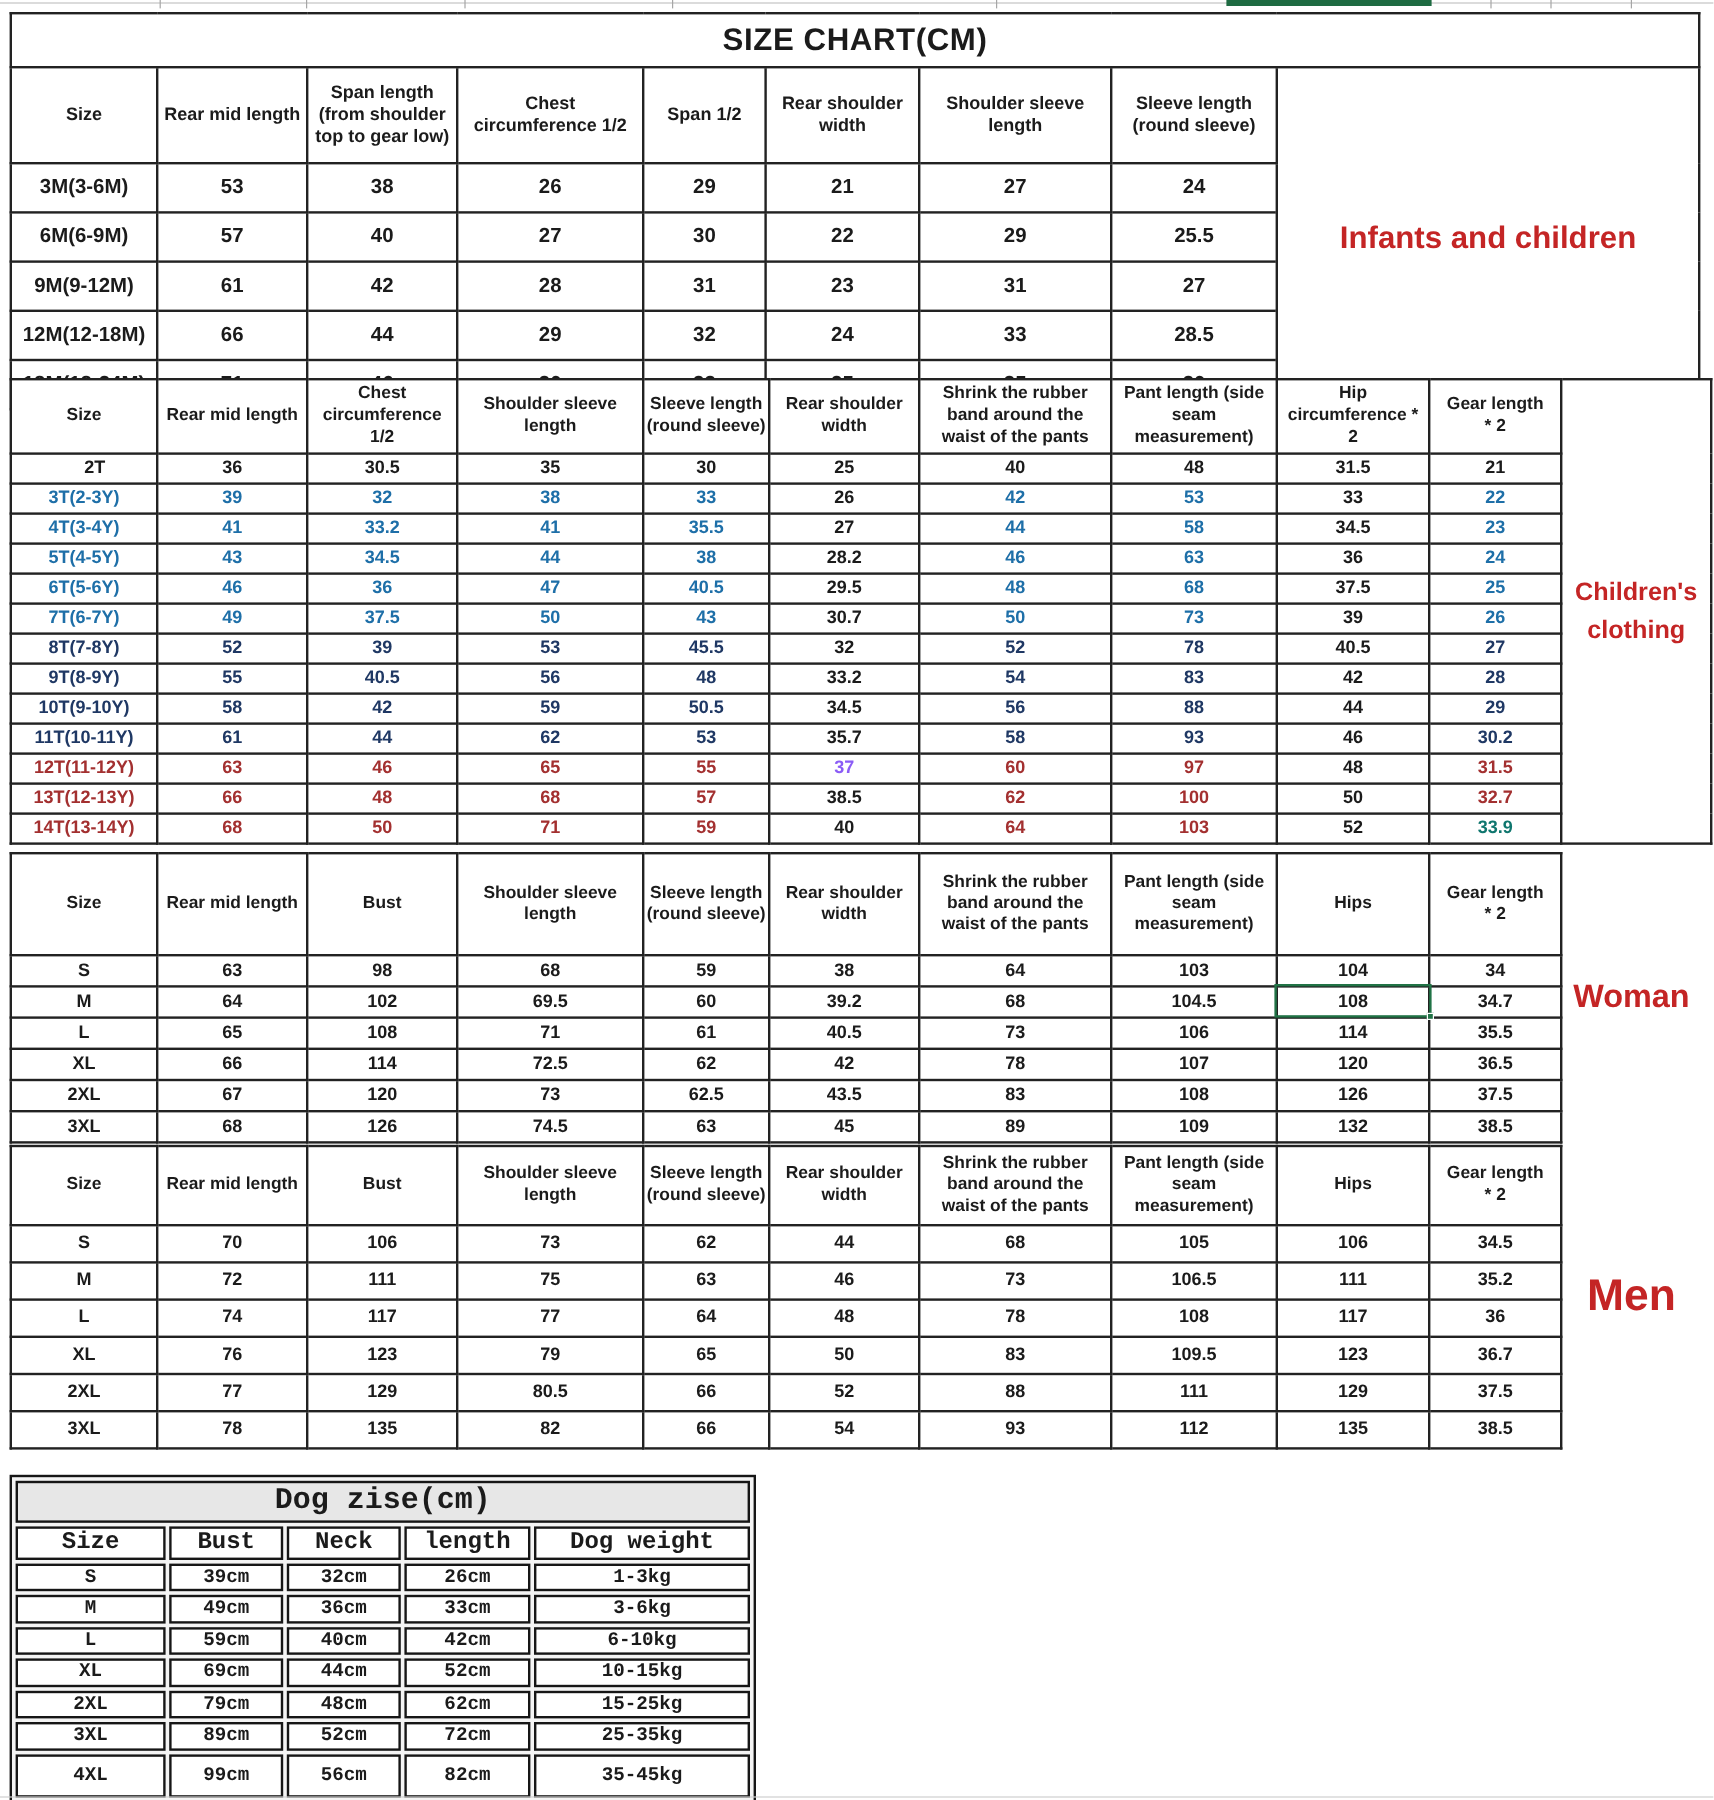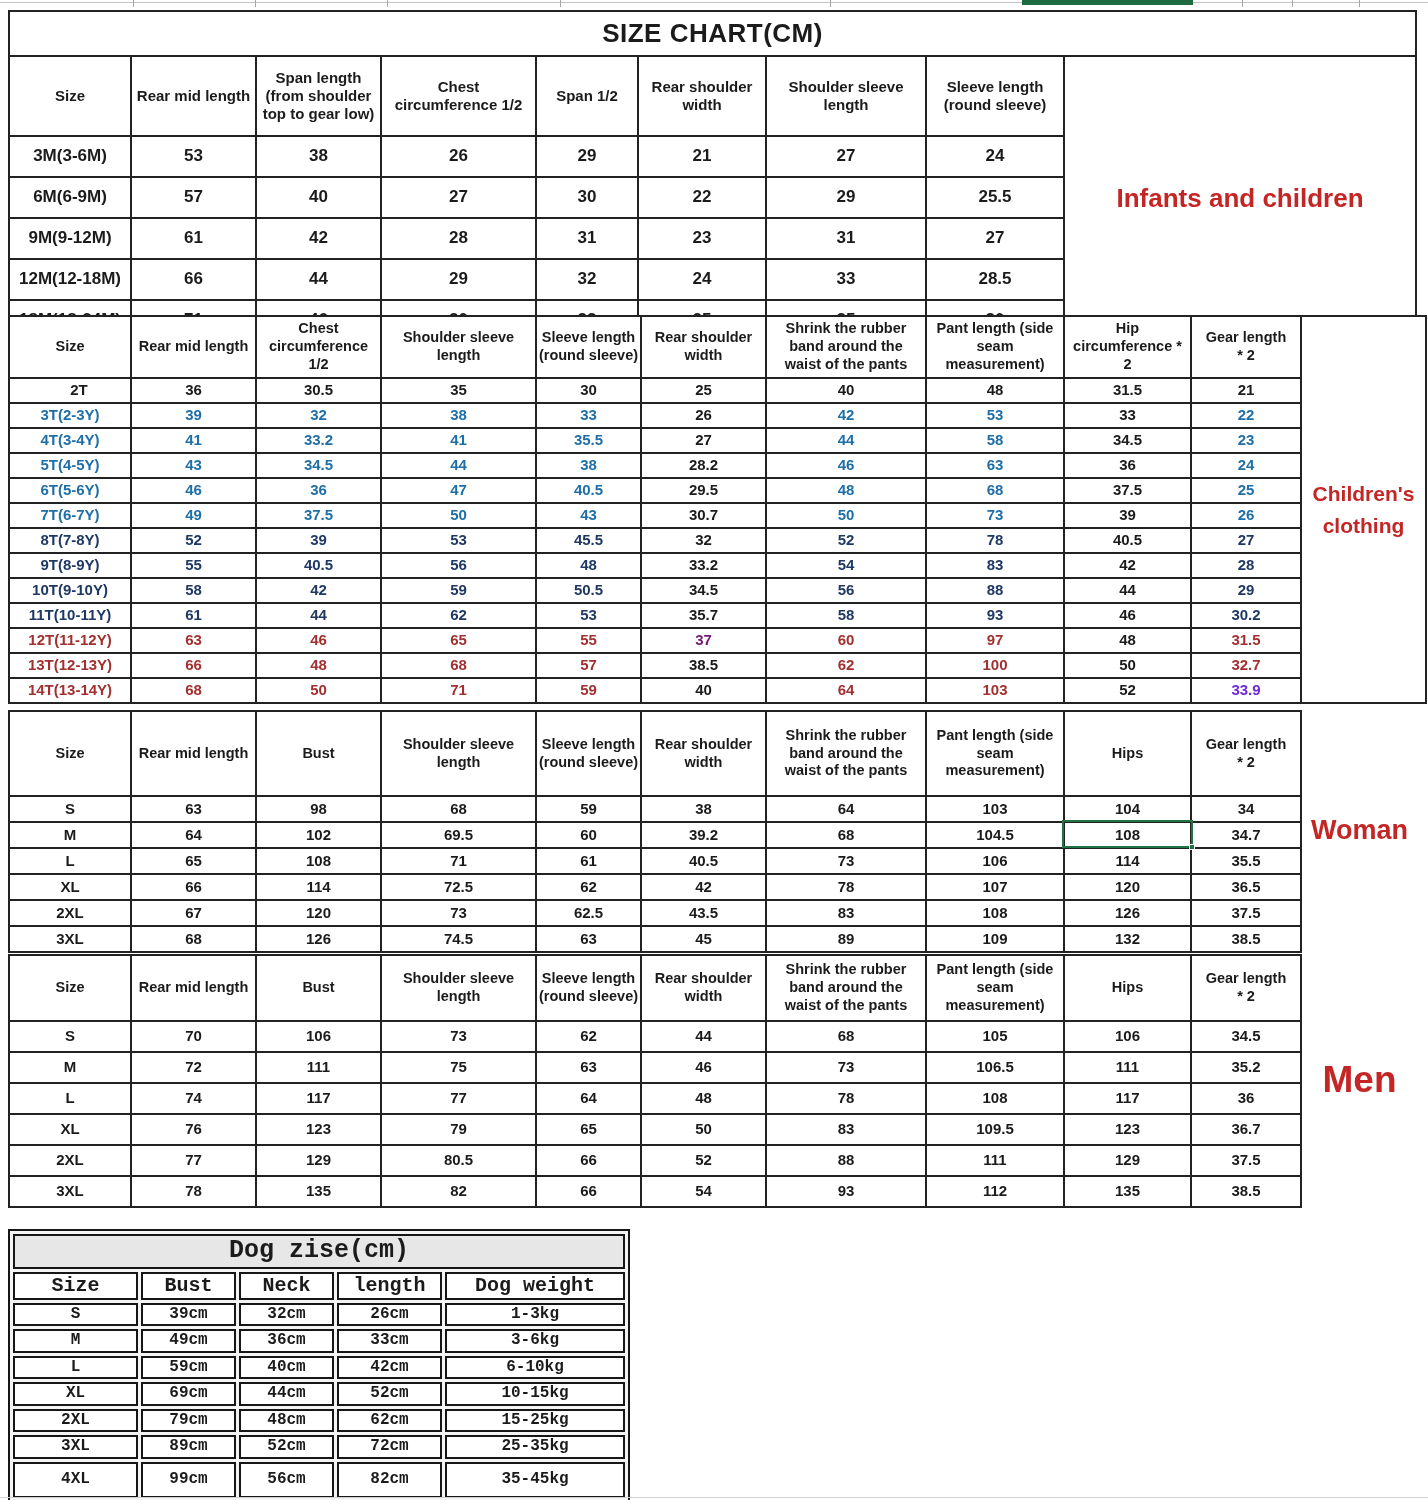--- a/index.html
+++ b/index.html
@@ -305,21 +305,21 @@
         <td style="color: rgb(31, 56, 100);">93</td>
         <td style="color: rgb(27, 27, 27);">46</td>
         <td style="color: rgb(31, 56, 100);">30.2</td>
       </tr>
       <tr class="data">
         <td style="color: rgb(163, 48, 48);">12T(11-12Y)</td>
         <td style="color: rgb(163, 48, 48);">63</td>
         <td style="color: rgb(163, 48, 48);">46</td>
         <td style="color: rgb(163, 48, 48);">65</td>
         <td style="color: rgb(163, 48, 48);">55</td>
-        <td style="color: #701a75; text-align: center;">37</td>
+        <td style="color: #8b5cf6; text-align: center;">37</td>
         <td style="color: rgb(163, 48, 48);">60</td>
         <td style="color: rgb(163, 48, 48);">97</td>
         <td style="color: rgb(27, 27, 27);">48</td>
         <td style="color: rgb(163, 48, 48);">31.5</td>
       </tr>
       <tr class="data">
         <td style="color: rgb(163, 48, 48);">13T(12-13Y)</td>
         <td style="color: rgb(163, 48, 48);">66</td>
         <td style="color: rgb(163, 48, 48);">48</td>
         <td style="color: rgb(163, 48, 48);">68</td>
@@ -333,21 +333,21 @@
       <tr class="data">
         <td style="color: rgb(163, 48, 48);">14T(13-14Y)</td>
         <td style="color: rgb(163, 48, 48);">68</td>
         <td style="color: rgb(163, 48, 48);">50</td>
         <td style="color: rgb(163, 48, 48);">71</td>
         <td style="color: rgb(163, 48, 48);">59</td>
         <td style="color: rgb(27, 27, 27);">40</td>
         <td style="color: rgb(163, 48, 48);">64</td>
         <td style="color: rgb(163, 48, 48);">103</td>
         <td style="color: rgb(27, 27, 27);">52</td>
-        <td style="color: #6d28d9;">33.9</td>
+        <td style="color: #0f766e;">33.9</td>
       </tr>
     </tbody>
   </table>
 <table class="tbl" id="t-woman">
     <colgroup>
       <col style="width: 122px;">
       <col style="width: 125px;">
       <col style="width: 125px;">
       <col style="width: 155px;">
       <col style="width: 105px;">

